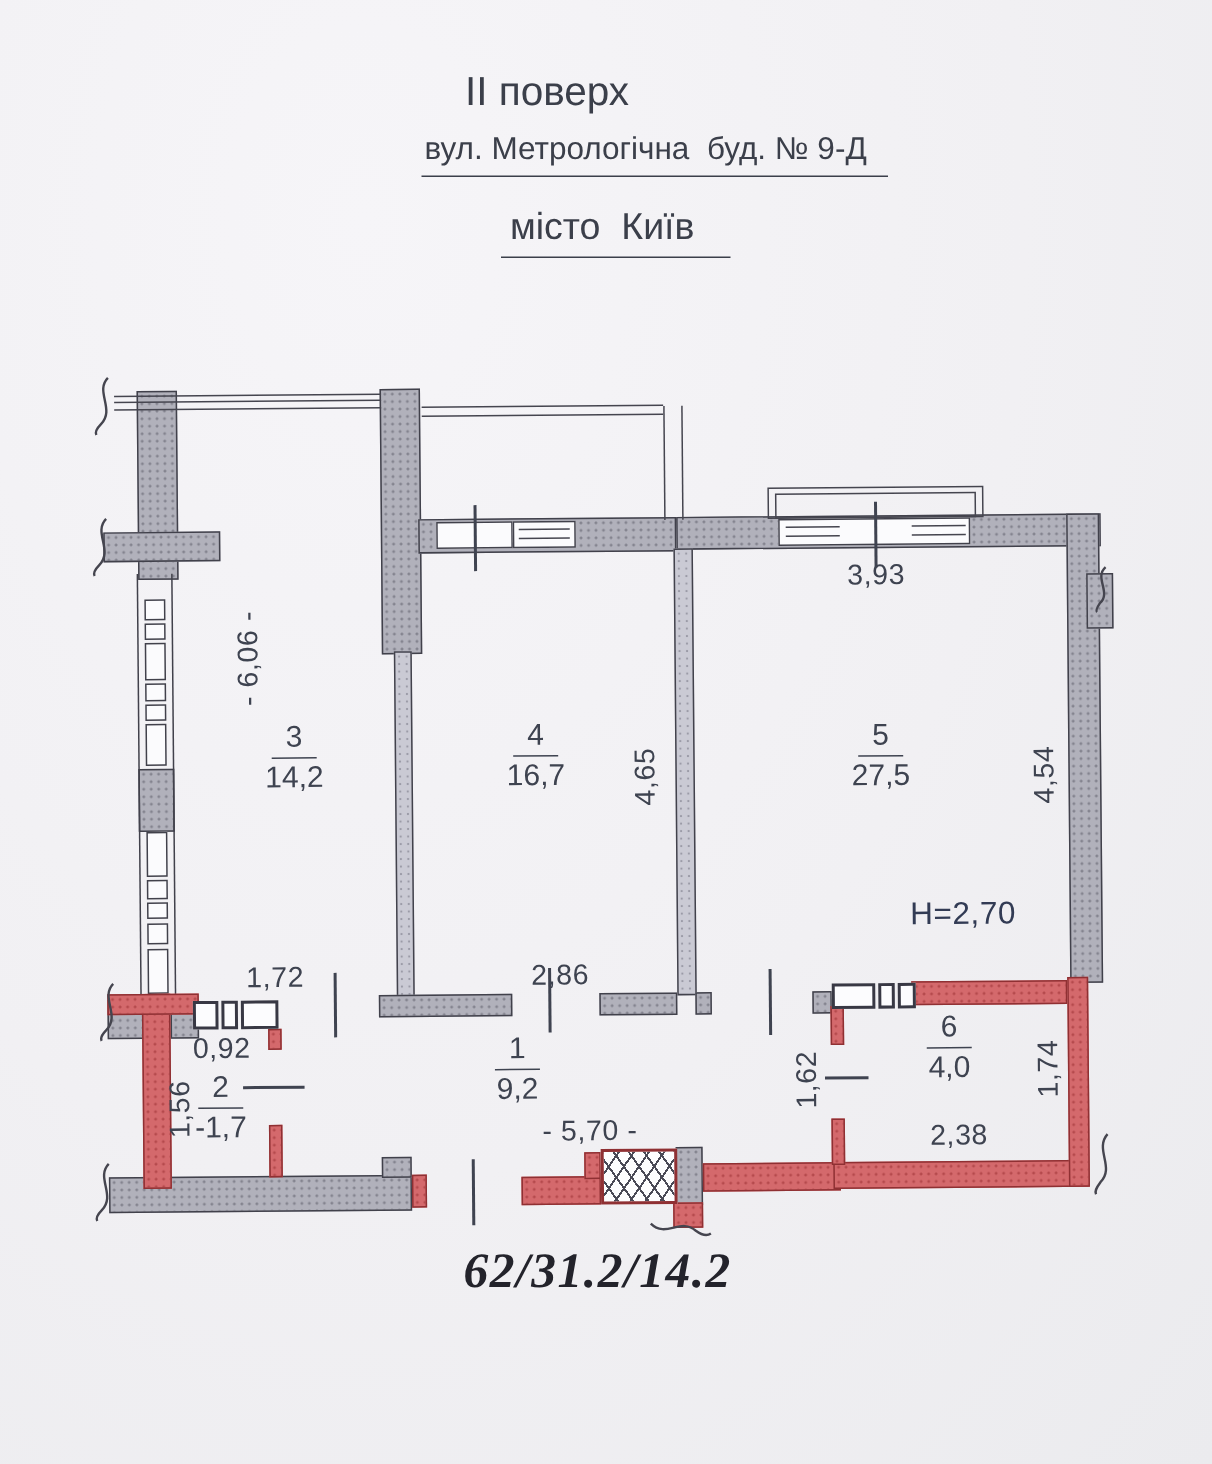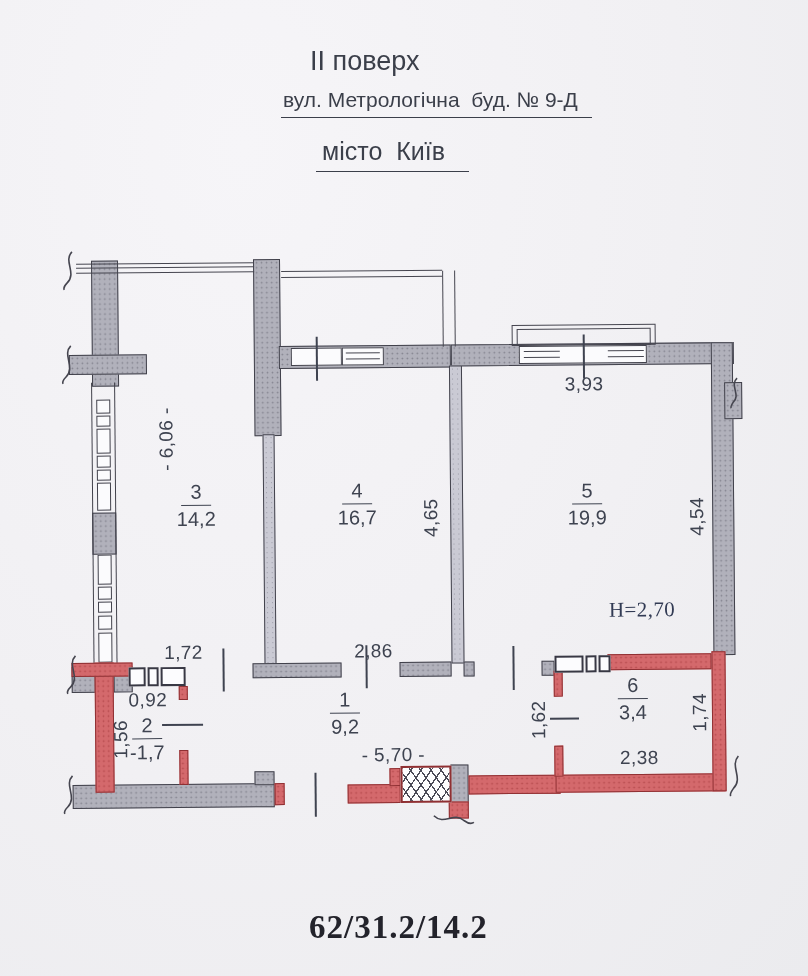--- a/index.html
+++ b/index.html
@@ -38,24 +38,24 @@
        transform:translate(-50%,-50%);}
   .dim.v{transform:translate(-50%,-50%) rotate(-90deg);}
   .hdim{font-size:21px;color:#323b54;font-weight:500;}
   .room-label{position:absolute;display:flex;flex-direction:column;align-items:center;line-height:1.15;}
   .room-label .num{font-size:20px;padding:0 9px 1px;border-bottom:1.6px solid #3e4350;}
   .room-label .area{font-size:20px;padding-top:2px;white-space:pre;}
   #hdr{position:absolute;left:0;top:0;width:100%;}
   .h-floor{position:absolute;left:310px;top:46px;font-size:27px;white-space:pre;color:#3b3f4a;}
   .h-addr{position:absolute;left:281px;top:88px;font-size:21px;white-space:pre;color:#3b3f4a;
           border-bottom:1.6px solid #3b3f4a;padding:0 14px 5px 2px;}
-  .h-city{position:absolute;left:316px;top:137px;font-size:25px;white-space:pre;color:#3b3f4a;
+  .h-city{position:absolute;left:334px;top:137px;font-size:25px;white-space:pre;color:#3b3f4a;
           border-bottom:1.6px solid #3b3f4a;padding:0 24px 5px 6px;}
-  #ftr{position:absolute;left:309px;top:909px;font-family:"Liberation Serif", serif;
-       font-weight:bold;font-size:33px;color:#23232b;letter-spacing:1px;}
+  #ftr{position:absolute;left:309px;top:830px;font-family:"Liberation Serif", serif;
+       font-style:italic;font-weight:bold;font-size:33px;color:#23232b;letter-spacing:1px;}
   svg.brk{position:absolute;overflow:visible;}
 </style>
 </head>
 <body>
 
 <div id="canvas">
 
   <div id="hdr">
     <div class="h-floor">II поверх</div>
     <div class="h-addr">вул. Метрологічна  буд. № 9-Д</div>
@@ -171,40 +171,40 @@
     <div class="room-label" style="left:166px;top:479px;width:60px;">
       <span class="num">3</span>
       <span class="area">14,2</span>
     </div>
     <div class="room-label" style="left:327px;top:479px;width:60px;">
       <span class="num">4</span>
       <span class="area">16,7</span>
     </div>
     <div class="room-label" style="left:557px;top:481px;width:60px;">
       <span class="num">5</span>
-      <span class="area">19,9</span>
+      <span class="area">27,5</span>
     </div>
     <div class="room-label" style="left:317px;top:688px;width:52px;">
       <span class="num">1</span>
       <span class="area">9,2</span>
     </div>
     <div class="room-label" style="left:116px;top:712px;width:58px;">
       <span class="num">2</span>
       <span class="area">-1,7</span>
     </div>
     <div class="room-label" style="left:604px;top:676px;width:54px;">
       <span class="num">6</span>
-      <span class="area">3,4</span>
+      <span class="area">4,0</span>
     </div>
 
     <div class="dim v" style="left:167px;top:437px;">- 6,06 -</div>
     <div class="dim" style="left:585px;top:386px;">3,93</div>
     <div class="dim v" style="left:431px;top:518px;">4,65</div>
     <div class="dim v" style="left:697px;top:519px;">4,54</div>
-    <div class="dim hdim" style="left:641px;top:612px;font-family:Liberation Serif, serif;">H=2,70</div>
+    <div class="dim hdim" style="left:641px;top:612px;">H=2,70</div>
     <div class="dim" style="left:182px;top:651px;">1,72</div>
     <div class="dim" style="left:372px;top:651px;">2,86</div>
     <div class="dim" style="left:146px;top:698px;">0,92</div>
     <div class="dim v" style="left:119px;top:737px;">1,56</div>
     <div class="dim" style="left:391px;top:755px;">- 5,70 -</div>
     <div class="dim v" style="left:537px;top:721px;">1,62</div>
     <div class="dim" style="left:637px;top:760px;">2,38</div>
     <div class="dim v" style="left:698px;top:715px;">1,74</div>
   </div>
 

